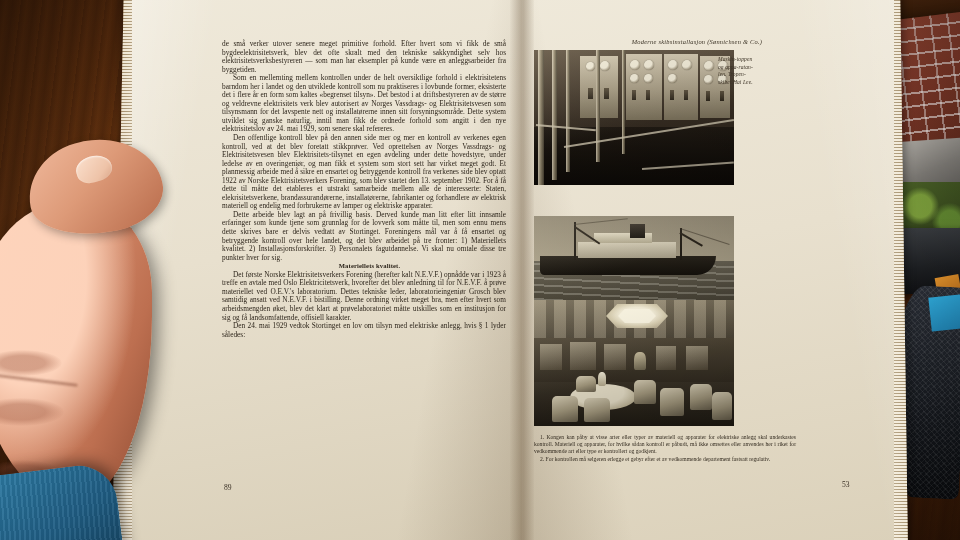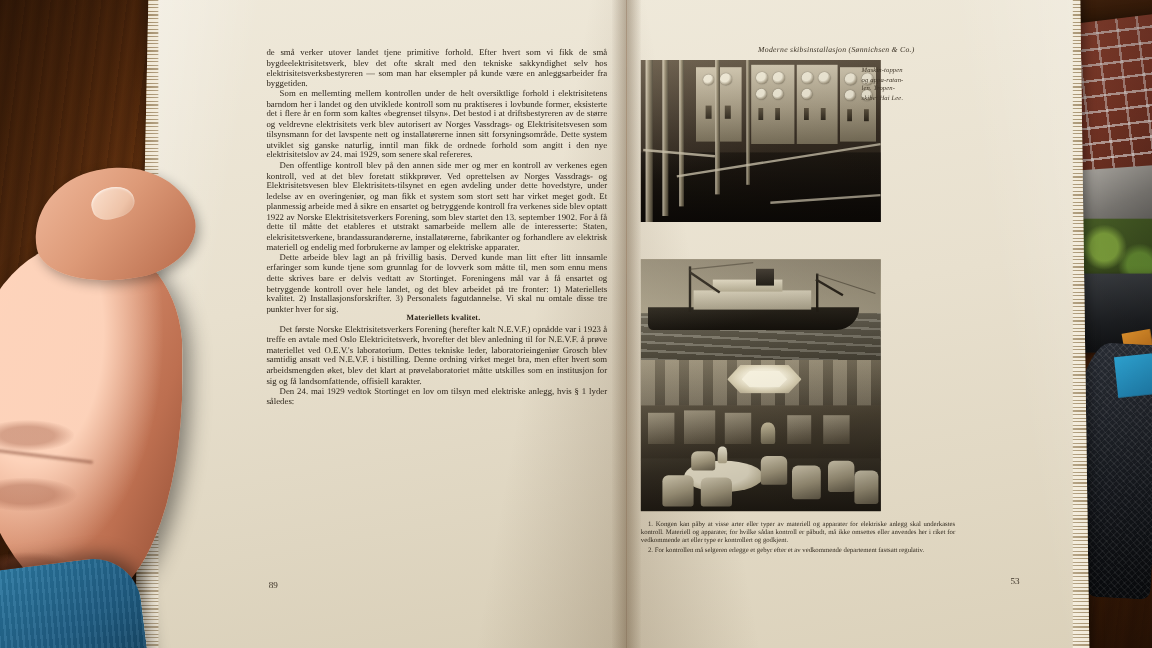--- a/index.html
+++ b/index.html
@@ -360,21 +360,21 @@
   <div class="obj-bluetag"></div>
 
   <div class="book">
 
     <div class="page-edge-left"></div>
     <div class="page-edge-right"></div>
 
     <div class="page page-left">
       <div class="page-inner">
         <div class="col-left">
-          <p class="noindent">de små verker utover landet tjene primitive forhold. Efter hvert som vi fikk de små bygdeelektrisitetsverk, blev det ofte skralt med den tekniske sakkyndighet selv hos elektrisitetsverksbestyreren — som man har eksempler på kunde være en anleggsarbeider fra byggetiden.</p>
+          <p class="noindent">de små verker utover senere meget primitive forhold. Efter hvert som vi fikk de små bygdeelektrisitetsverk, blev det ofte skralt med den tekniske sakkyndighet selv hos elektrisitetsverksbestyreren — som man har eksempler på kunde være en anleggsarbeider fra byggetiden.</p>
           <p>Som en mellemting mellem kontrollen under de helt oversiktlige forhold i elektrisitetens barndom her i landet og den utviklede kontroll som nu praktiseres i lovbunde former, eksisterte det i flere år en form som kaltes «begrenset tilsyn». Det bestod i at driftsbestyreren av de større og veldrevne elektrisitets verk blev autorisert av Norges Vassdrags- og Elektrisitetsvesen som tilsynsmann for det lavspente nett og installatørerne innen sitt forsyningsområde. Dette system utviklet sig ganske naturlig, inntil man fikk de ordnede forhold som angitt i den nye elektrisitetslov av 24. mai 1929, som senere skal refereres.</p>
           <p>Den offentlige kontroll blev på den annen side mer og mer en kontroll av verkenes egen kontroll, ved at det blev foretatt stikkprøver. Ved oprettelsen av Norges Vassdrags- og Elektrisitetsvesen blev Elektrisitets-tilsynet en egen avdeling under dette hovedstyre, under ledelse av en overingeniør, og man fikk et system som stort sett har virket meget godt. Et planmessig arbeide med å sikre en ensartet og betryggende kontroll fra verkenes side blev optatt 1922 av Norske Elektrisitetsverkers Forening, som blev startet den 13. september 1902. For å få dette til måtte det etableres et utstrakt samarbeide mellem alle de interesserte: Staten, elekrisitetsverkene, brandassurandørerne, installatørerne, fabrikanter og forhandlere av elektrisk materiell og endelig med forbrukerne av lamper og elektriske apparater.</p>
           <p>Dette arbeide blev lagt an på frivillig basis. Derved kunde man litt efter litt innsamle erfaringer som kunde tjene som grunnlag for de lovverk som måtte til, men som ennu mens dette skrives bare er delvis vedtatt av Stortinget. Foreningens mål var å få ensartet og betryggende kontroll over hele landet, og det blev arbeidet på tre fronter: 1) Materiellets kvalitet. 2) Installasjonsforskrifter. 3) Personalets fagutdannelse. Vi skal nu omtale disse tre punkter hver for sig.</p>
           <p class="section-head">Materiellets kvalitet.</p>
           <p>Det første Norske Elektrisitetsverkers Forening (herefter kalt N.E.V.F.) opnådde var i 1923 å treffe en avtale med Oslo Elektricitetsverk, hvorefter det blev anledning til for N.E.V.F. å prøve materiellet ved O.E.V.'s laboratorium. Dettes tekniske leder, laboratorieingeniør Grosch blev samtidig ansatt ved N.E.V.F. i bistilling. Denne ordning virket meget bra, men efter hvert som arbeidsmengden øket, blev det klart at prøvelaboratoriet måtte utskilles som en institusjon for sig og få landsomfattende, offisiell karakter.</p>
           <p>Den 24. mai 1929 vedtok Stortinget en lov om tilsyn med elektriske anlegg, hvis § 1 lyder således:</p>
         </div>
         <div class="folio folio-left">89</div>
       </div>
     </div>

